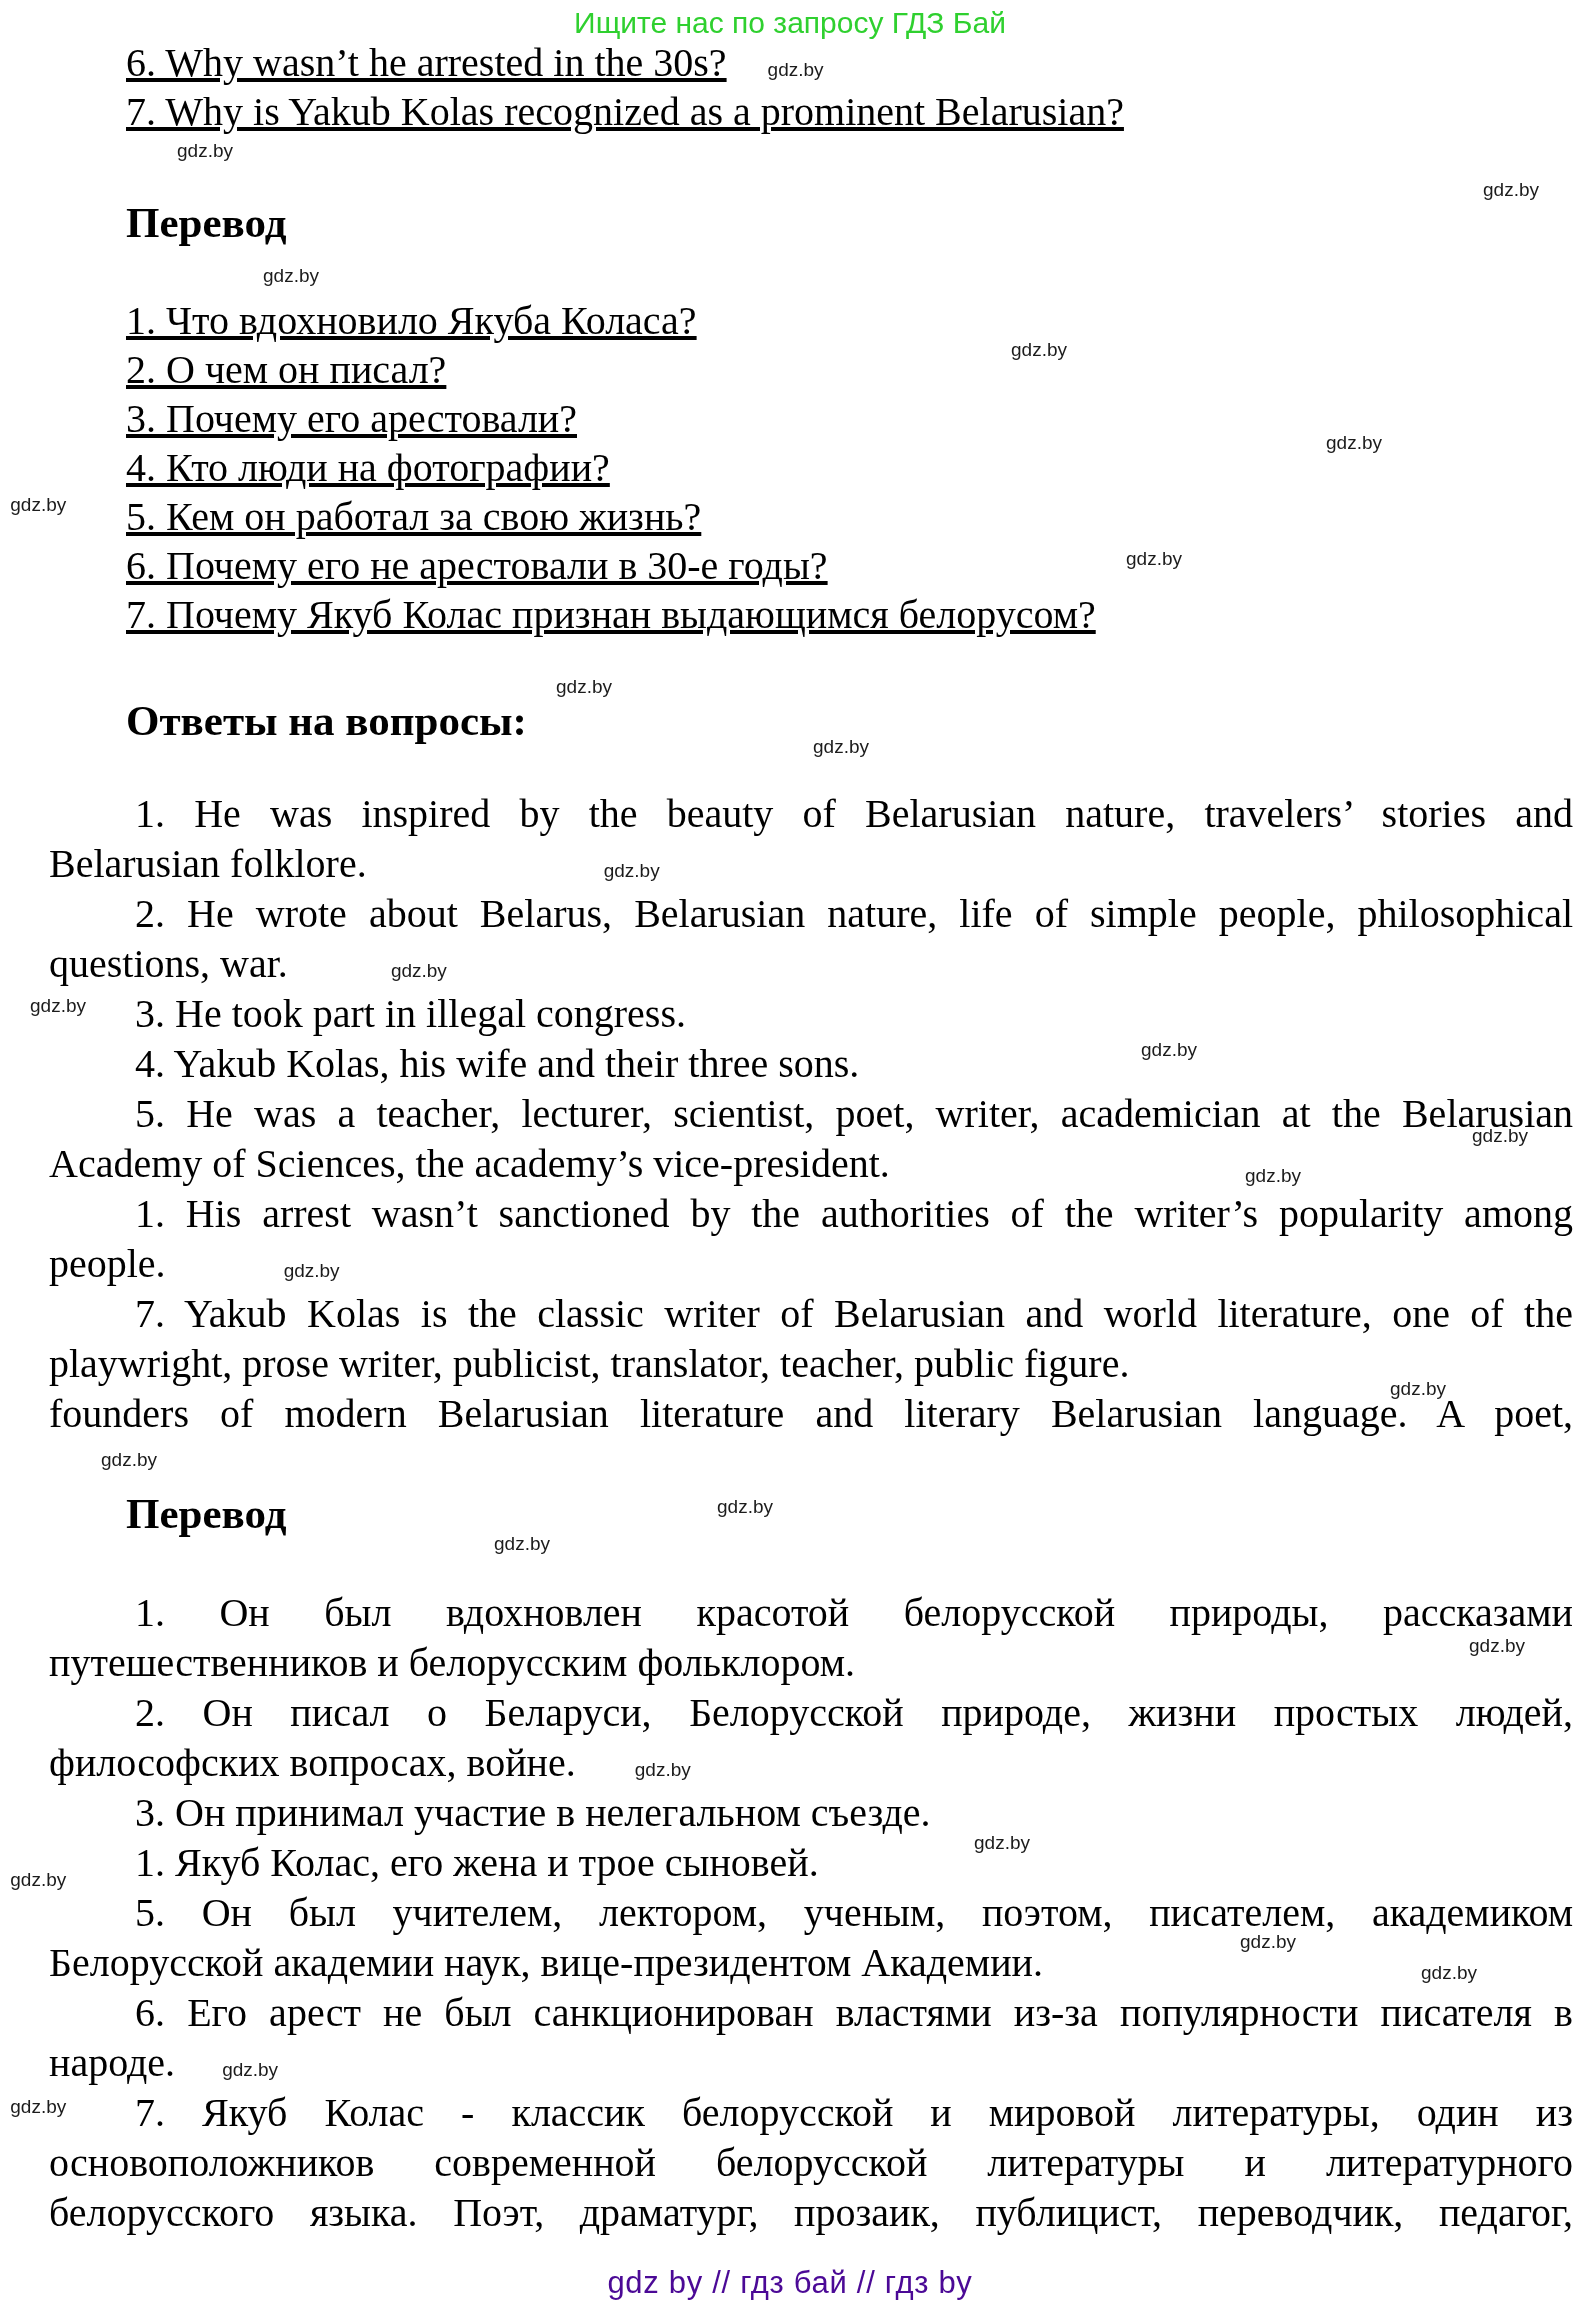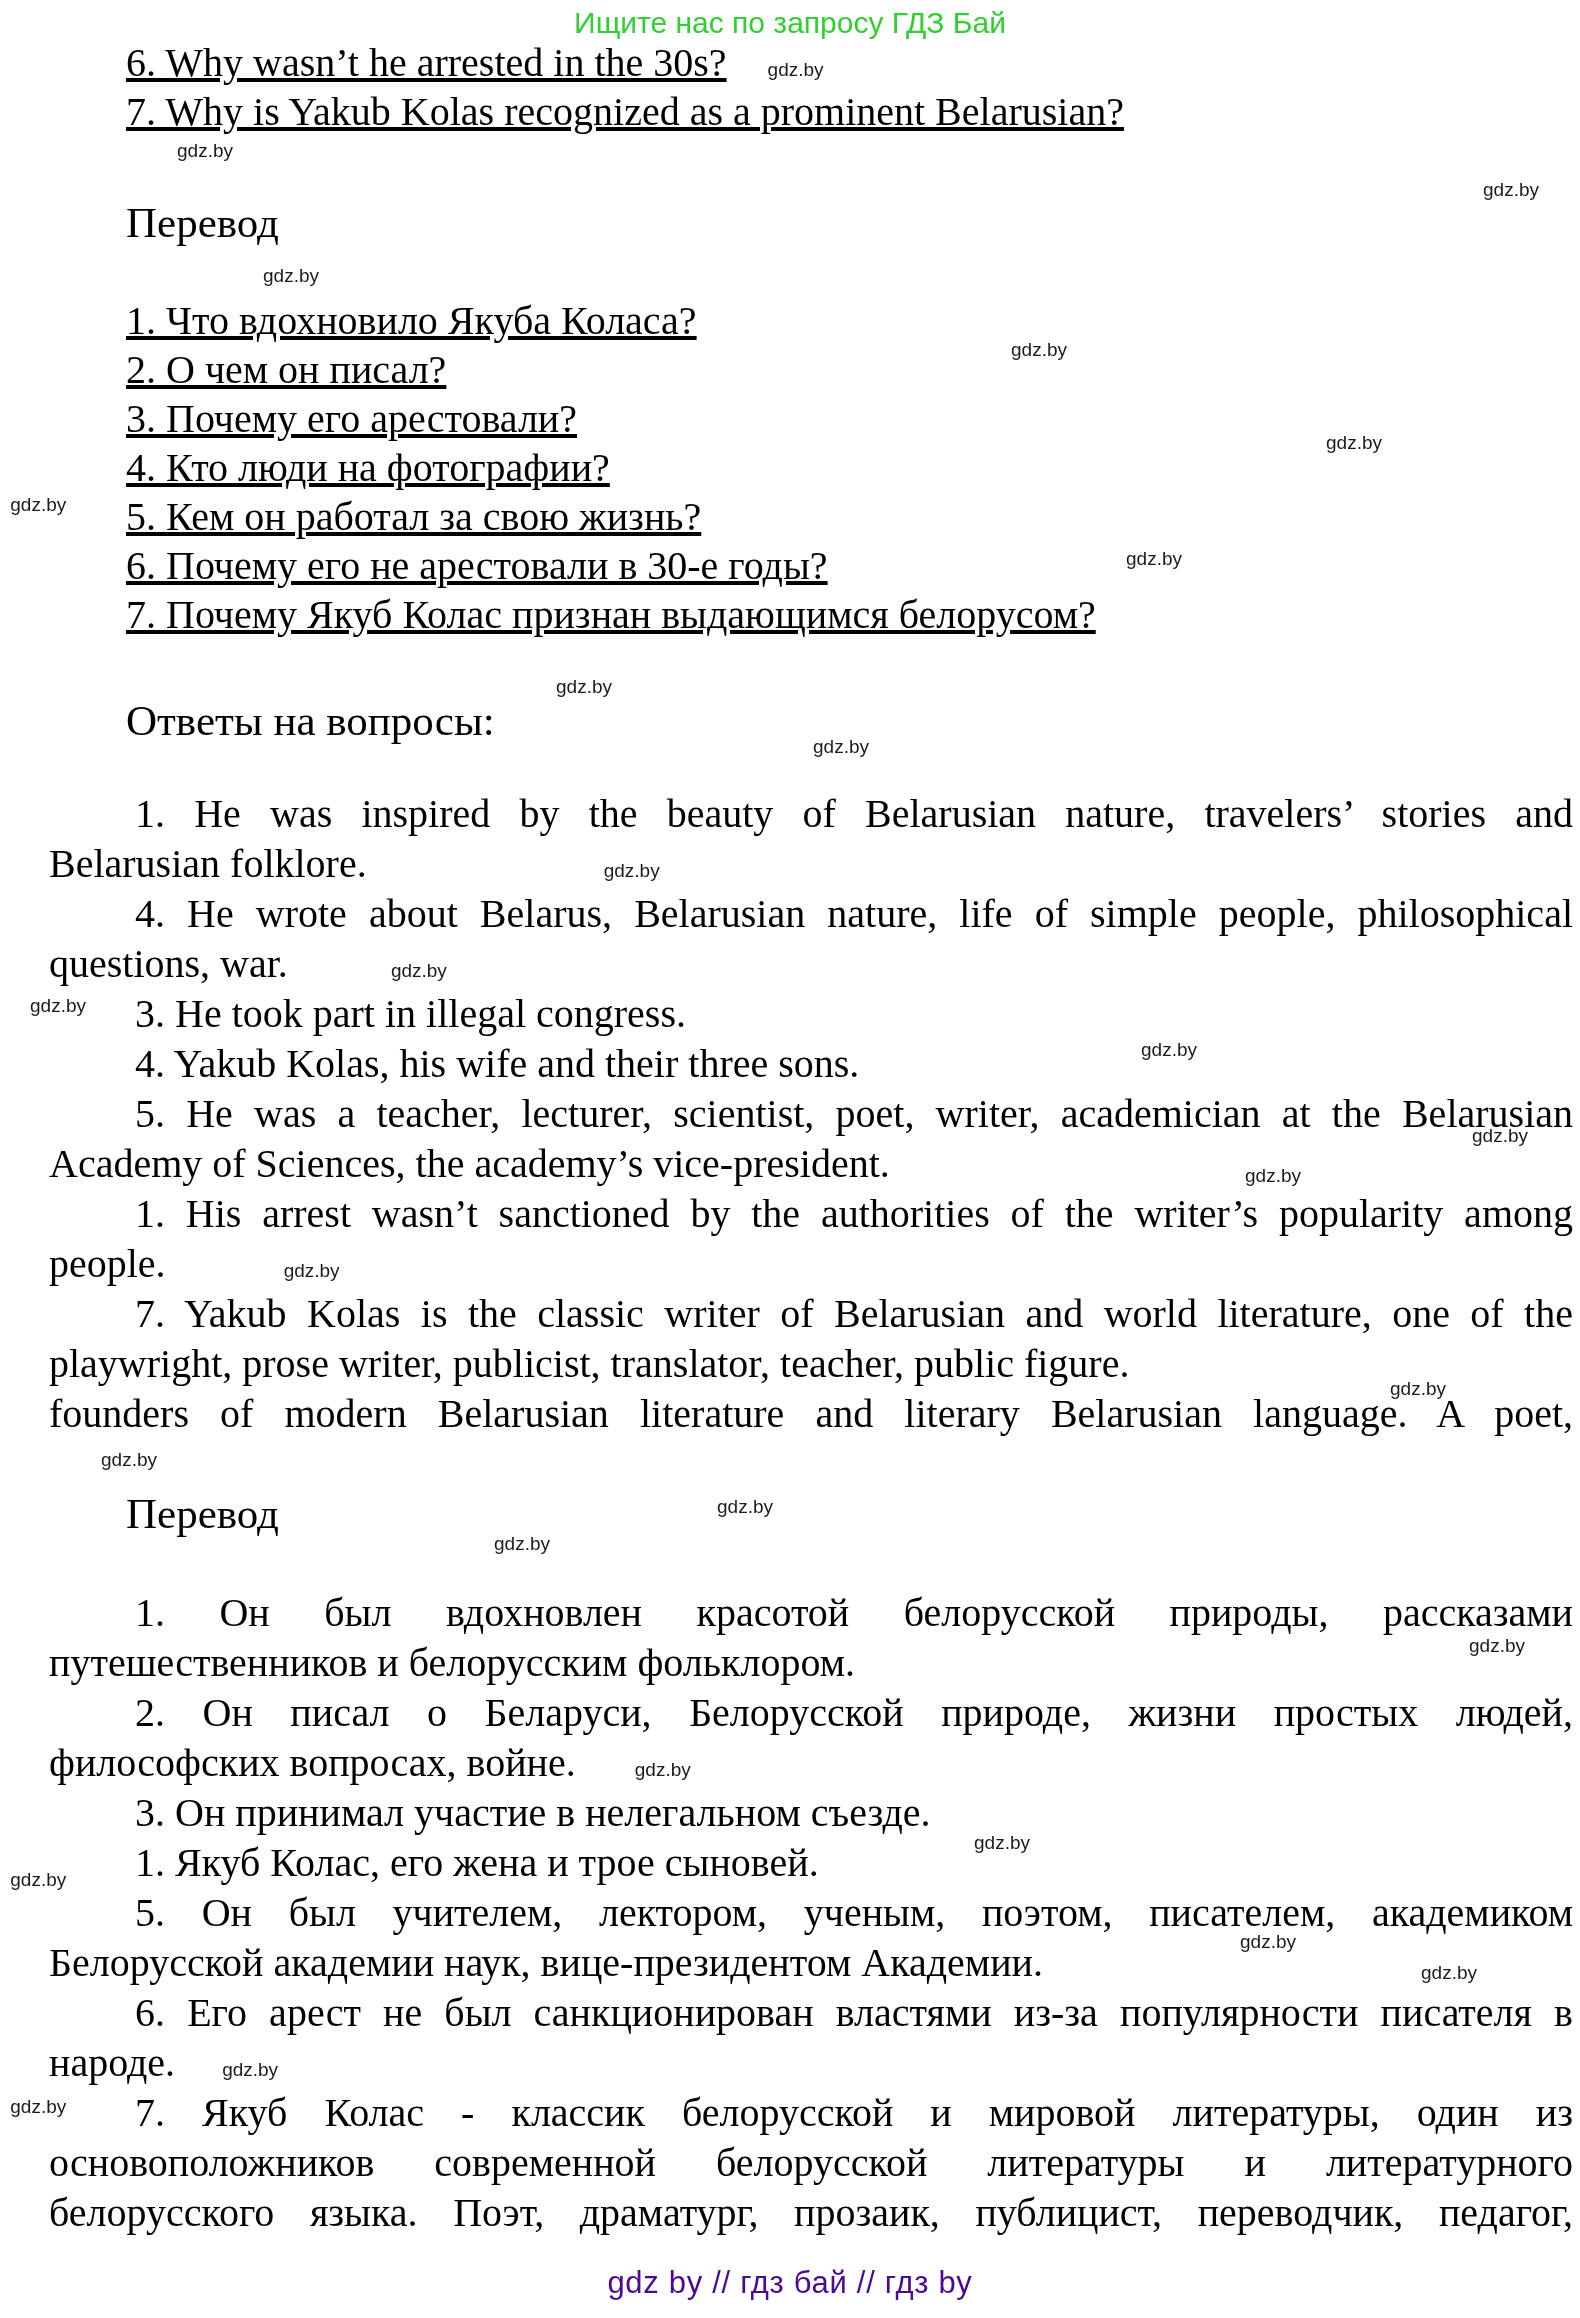--- a/index.html
+++ b/index.html
@@ -22,21 +22,21 @@
     position:absolute;
     font-family:"Liberation Sans","DejaVu Sans",sans-serif;
     font-size:19px;color:#1c1c1c;white-space:nowrap;
   }
   .wm-in{
     font-family:"Liberation Sans","DejaVu Sans",sans-serif;
     font-size:19px;color:#1c1c1c;white-space:nowrap;
     display:inline-block;text-indent:0;
   }
   .h{
-    position:absolute;left:126px;font-size:43px;font-weight:400;
+    position:absolute;left:126px;font-size:43px;font-weight:700;
     white-space:nowrap;
   }
   .qblock{position:absolute;left:126px;width:1441px;font-size:40px;}
   .qblock .ln{line-height:49px;height:49px;text-decoration:underline;}
   .block{position:absolute;left:49px;width:1524px;font-size:40px;}
   .block .ln{line-height:50px;height:50px;}
   .ln{text-align:left;white-space:normal;}
   .jline{text-align:justify;text-align-last:justify;}
   .lline{text-align:left;text-align-last:left;}
   .ind{text-indent:86px;}
@@ -73,21 +73,21 @@
 <span class="wm" style="left:10.3px;top:494px">gdz.by</span>
 <span class="wm" style="left:1126px;top:548px">gdz.by</span>
 
 <span class="wm" style="left:556px;top:676px">gdz.by</span>
 <div class="h" style="top:696px">Ответы на вопросы:</div>
 <span class="wm" style="left:813px;top:736px">gdz.by</span>
 
 <div class="block" style="top:789px">
   <div class="ln jline ind">1. He was inspired by the beauty of Belarusian nature, travelers’ stories and</div>
   <div class="ln lline"><span>Belarusian folklore.</span><span class="wm-in" style="margin-left:237px">gdz.by</span></div>
-  <div class="ln jline ind">4. He wrote about Belarus, Belarusian nature, life of simple people, philosophical</div>
+  <div class="ln jline ind">2. He wrote about Belarus, Belarusian nature, life of simple people, philosophical</div>
   <div class="ln lline"><span>questions, war.</span><span class="wm-in" style="margin-left:103px">gdz.by</span></div>
   <div class="ln lline ind">3. He took part in illegal congress.</div>
   <div class="ln lline ind">4. Yakub Kolas, his wife and their three sons.</div>
   <div class="ln jline ind">5. He was a teacher, lecturer, scientist, poet, writer, academician at the Belarusian</div>
   <div class="ln lline">Academy of Sciences, the academy’s vice-president.</div>
   <div class="ln jline ind">1. His arrest wasn’t sanctioned by the authorities of the writer’s popularity among</div>
   <div class="ln lline"><span>people.</span><span class="wm-in" style="margin-left:118px">gdz.by</span></div>
   <div class="ln jline ind">7. Yakub Kolas is the classic writer of Belarusian and world literature, one of the</div>
   <div class="ln lline">playwright, prose writer, publicist, translator, teacher, public figure.</div>
   <div class="ln jline">founders of modern Belarusian literature and literary Belarusian language. A poet,</div>

